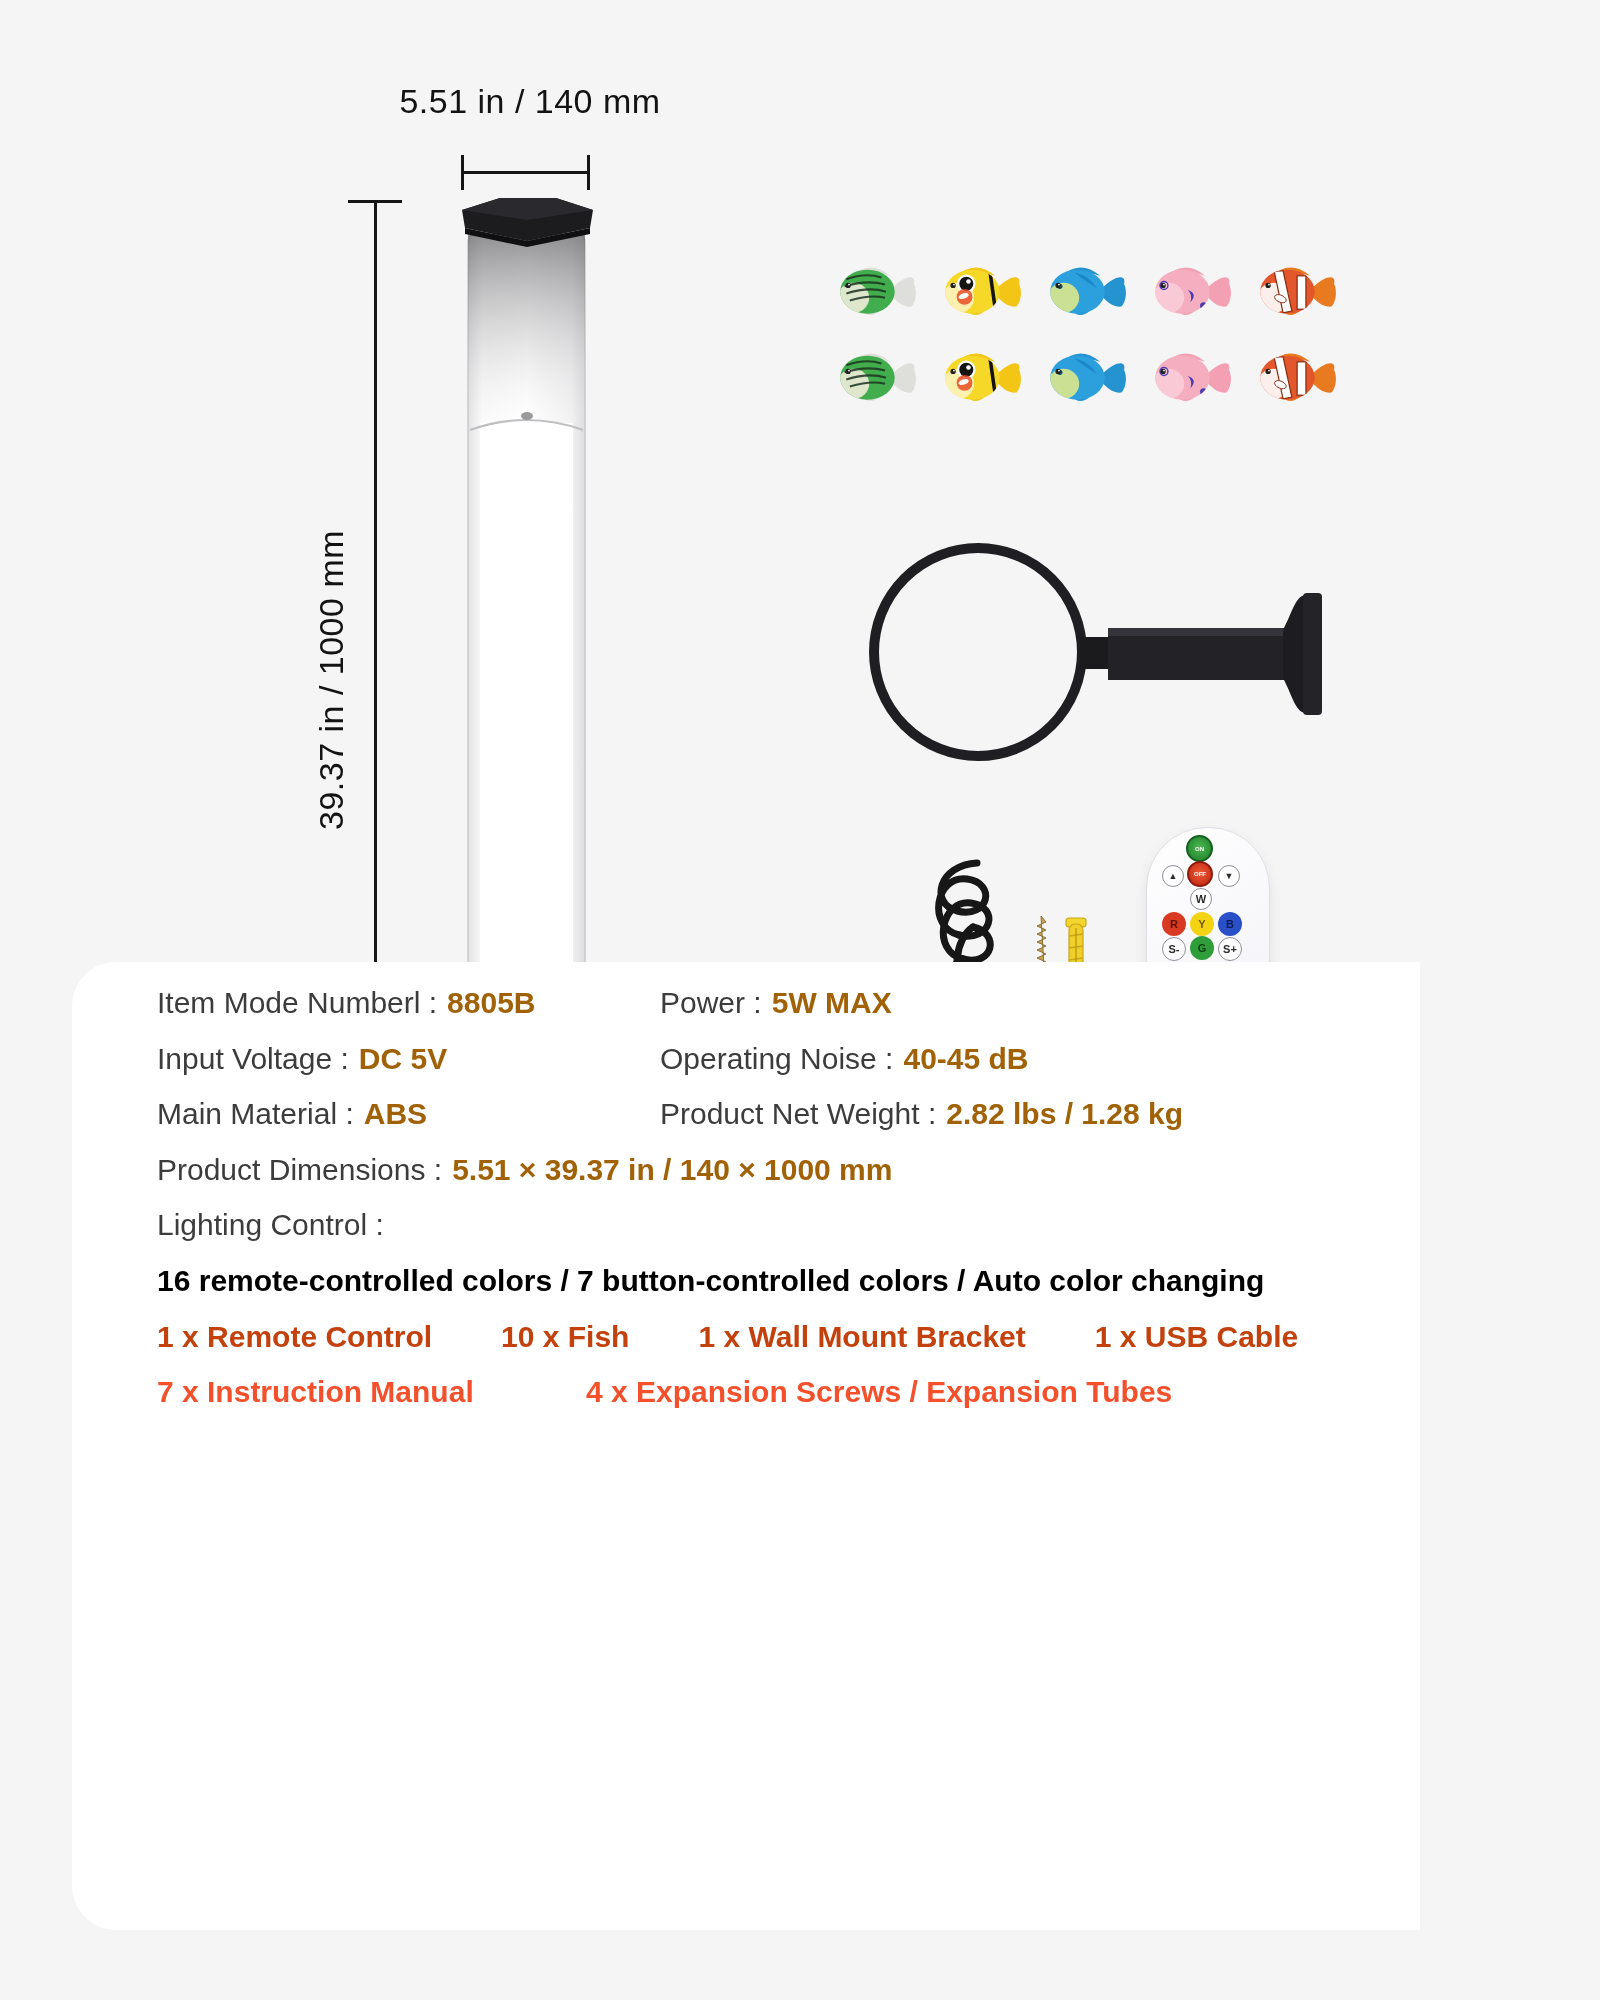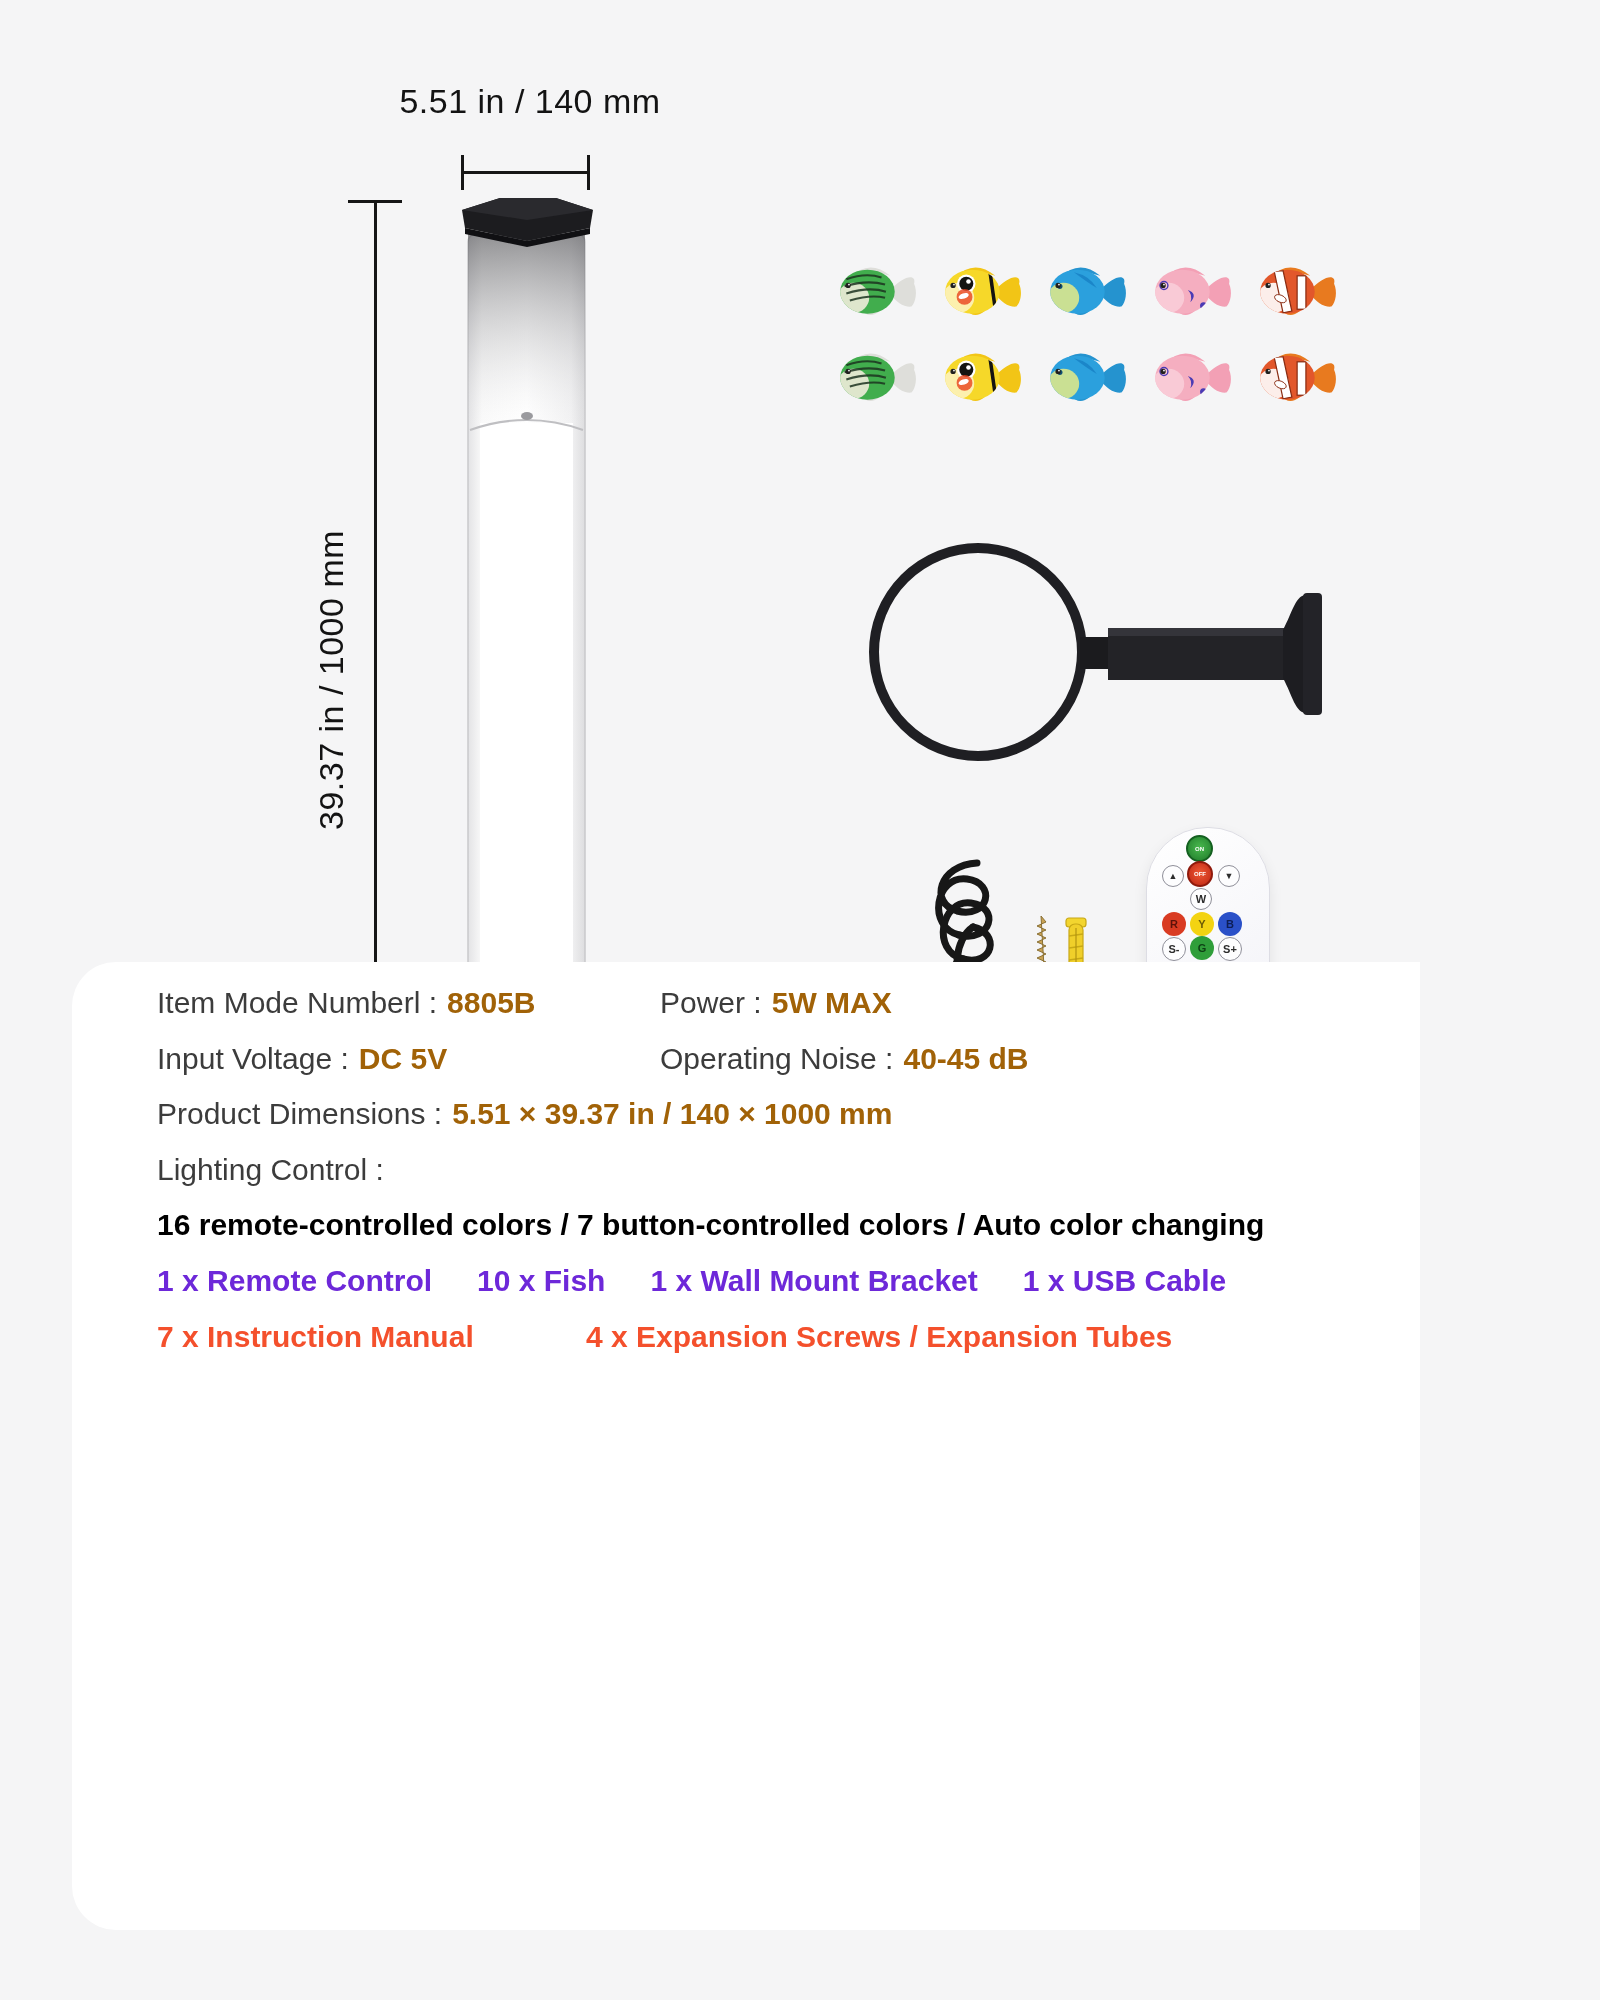--- a/index.html
+++ b/index.html
@@ -33,21 +33,21 @@
     letter-spacing:0;box-sizing:border-box;}
 
   
   .card{position:absolute;left:72px;top:962px;width:1456px;height:968px;background:#ffffff;border-radius:44px;}
   .specs{position:absolute;left:85px;top:24px;width:1290px;font-size:30px;color:#3c3c3c;}
   .spec-row{height:55.6px;display:flex;align-items:flex-start;white-space:nowrap;}
   .two-col .cell-l{width:483px;flex:none;display:flex;}
   .two-col .cell-r{flex:1;display:flex;margin-left:20px;}
   .val{color:#a16207;font-weight:bold;margin-left:10px;}
   .orange-line{color:#000000;font-weight:bold;}
-  .acc-row1{display:flex;gap:45px;color:#6d28d9;font-weight:bold;}
+  .acc-row1{display:flex;gap:69px;color:#c2410c;font-weight:bold;}
   .acc-row2{display:flex;color:#f4502c;font-weight:bold;}
   .acc-row2 .first{width:429px;flex:none;}
 </style>
 </head>
 <body>
 
 <div class="stage">
 
   <div class="dim-label" style="left:340px;top:82px;width:380px;text-align:center;">5.51 in / 140 mm</div>
   <div class="dim-line" style="left:463px;top:171px;width:126px;height:3px;"></div>
@@ -408,20 +408,30 @@
         <span class="cell-l">
             <span>Input Voltage :</span>
             <span class="val">DC 5V</span>
           </span>
         <span class="cell-r">
             <span>Operating Noise :</span>
             <span class="val">40-45 dB</span>
           </span>
       </div>
 
+      <div class="spec-row two-col">
+        <span class="cell-l">
+            <span>Main Material :</span>
+            <span class="val">ABS</span>
+          </span>
+        <span class="cell-r">
+            <span>Product Net Weight :</span>
+            <span class="val">2.82 lbs / 1.28 kg</span>
+          </span>
+      </div>
 
       <div class="spec-row">
         <span>Product Dimensions :</span>
         <span class="val">5.51 × 39.37 in / 140 × 1000 mm</span>
       </div>
 
       <div class="spec-row">
         <span>Lighting Control :</span>
       </div>
 

